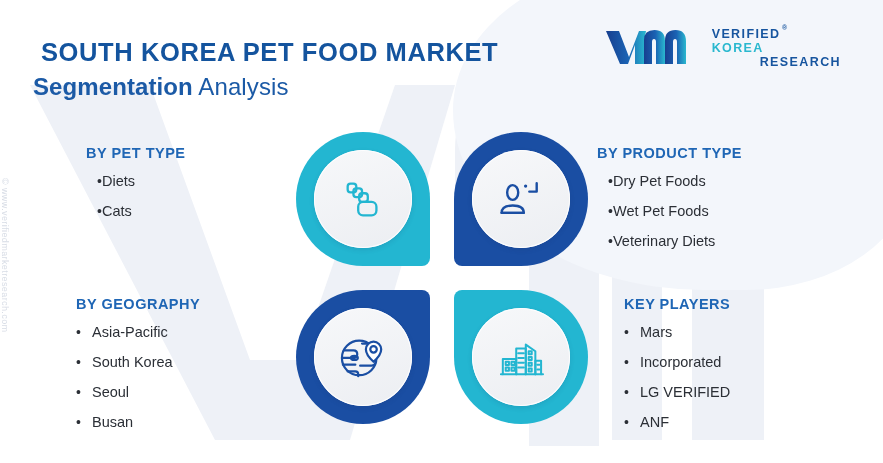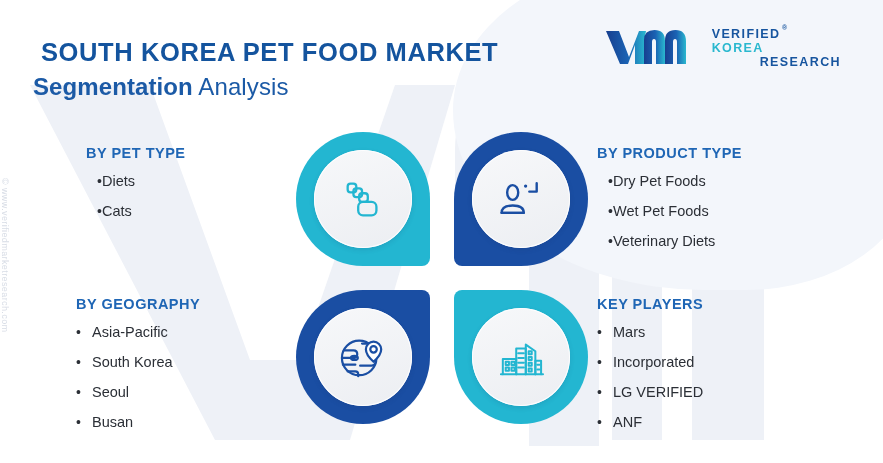--- a/index.html
+++ b/index.html
@@ -159,21 +159,21 @@
   .block li .dot {
     display: inline-block;
     width: 16px;
     flex: 0 0 16px;
     color: #2b2f36;
     font-size: 14px;
   }
   .block-pet      { left: 86px;  top: 145px; text-align: right; }
   .block-geo      { left: 76px;  top: 296px; }
   .block-product  { left: 597px; top: 145px; text-align: right; }
-  .block-players  { left: 597px; top: 296px; }
+  .block-players  { left: 624px; top: 296px; }
 </style>
 </head>
 <body>
 
 <div id="infographic">
 
   <svg class="bg-watermark" viewBox="0 0 883 463" xmlns="http://www.w3.org/2000/svg" aria-hidden="true">
     <g fill="#eef1f7">
       <path d="M30 85 L150 85 L250 360 L300 360 L300 440 L215 440 Z"></path>
       <path d="M300 360 L395 85 L455 85 L350 440 L300 440 Z"></path>

